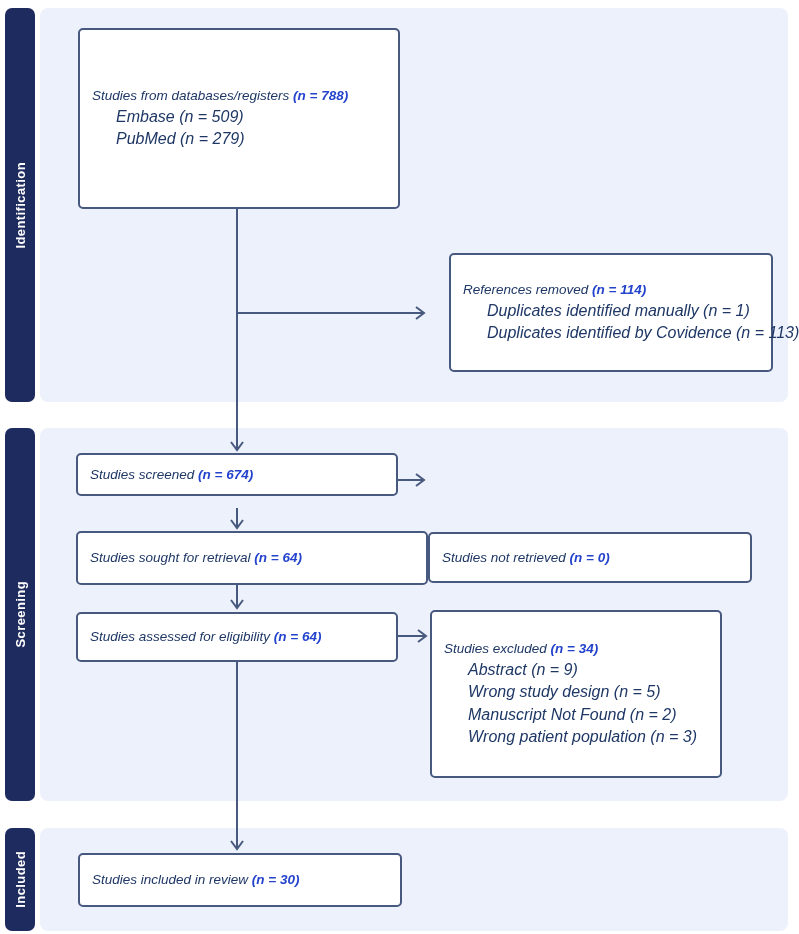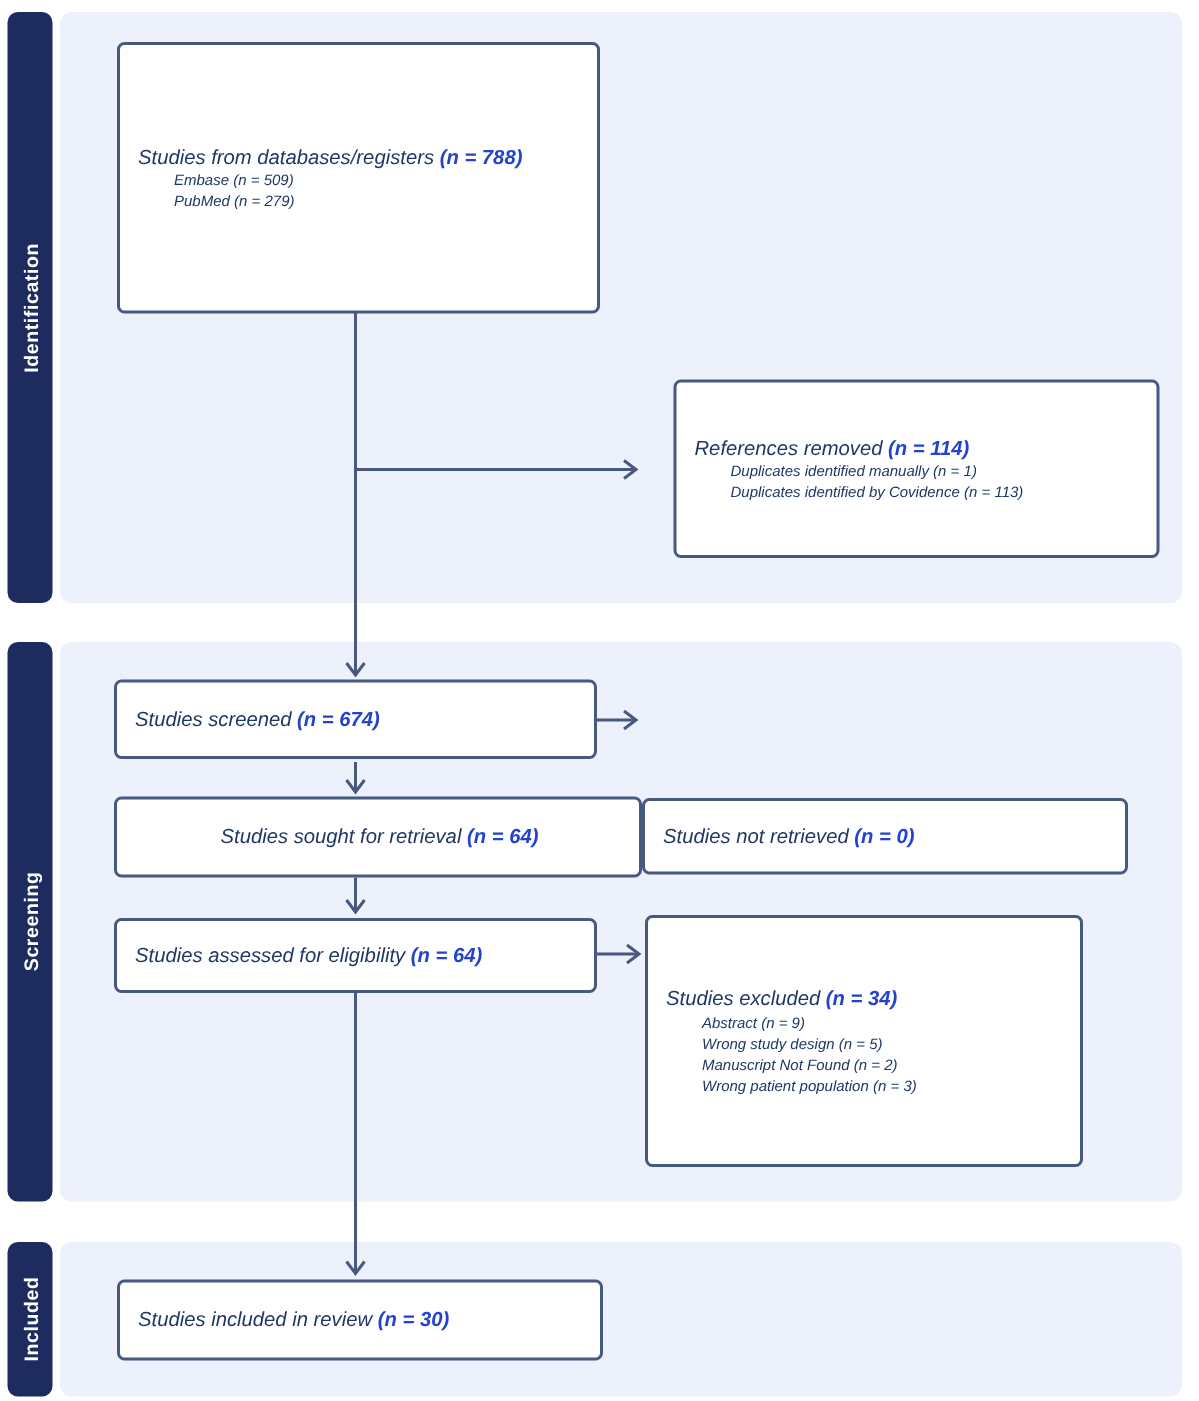--- a/index.html
+++ b/index.html
@@ -69,31 +69,31 @@
   .box .main {
     font-size: 13.5px;
     line-height: 1.45;
     white-space: nowrap;
   }
   .box .count {
     font-weight: bold;
     color: var(--accent-blue, #2443cd);
   }
   .sub-item {
-    font-size: 10px;
+    font-size: 16px;
     line-height: 1.4;
     padding-left: 24px;
     white-space: nowrap;
   }
 
   #box-databases     { left: 78px;  top: 28px;  width: 322px; height: 181px; }
   #box-references    { left: 428px; top: 253px; width: 324px; height: 119px; margin-left: 21px; }
-  #box-screened      { left: 76px;  top: 453px; width: 322px; height: 53px; }
+  #box-screened      { left: 76px;  top: 453px; width: 322px; height: 43px; }
   #box-excluded-610  { left: 428px; top: 455px; width: 324px; height: 52px; }
-  #box-sought        { left: 76px;  top: 531px; width: 352px; height: 54px; text-align: center; }
+  #box-sought        { left: 76px;  top: 531px; width: 352px; height: 54px; }
   #box-not-retrieved { left: 428px; top: 532px; width: 324px; height: 51px; }
   #box-assessed      { left: 76px;  top: 612px; width: 322px; height: 50px; }
   #box-excluded-34   { left: 430px; top: 610px; width: 292px; height: 168px; }
   #box-included      { left: 78px;  top: 853px; width: 324px; height: 54px; }
 </style>
 </head>
 <body>
 
 <div class="canvas">
 

